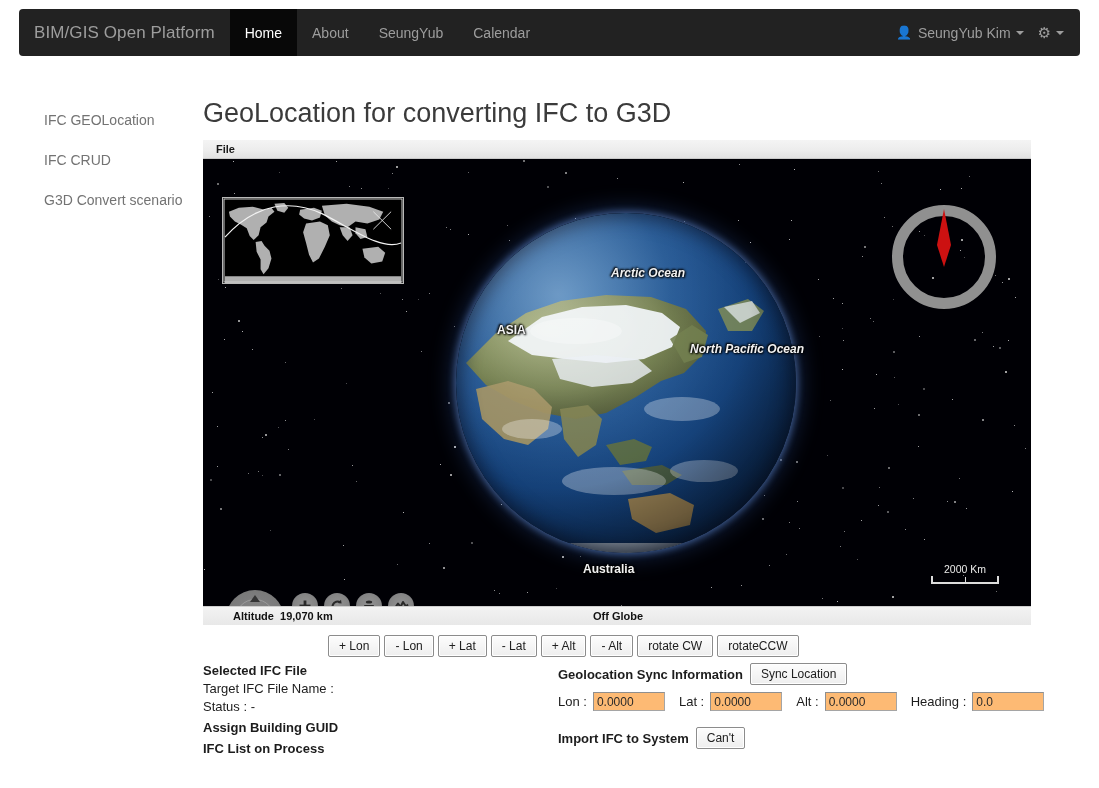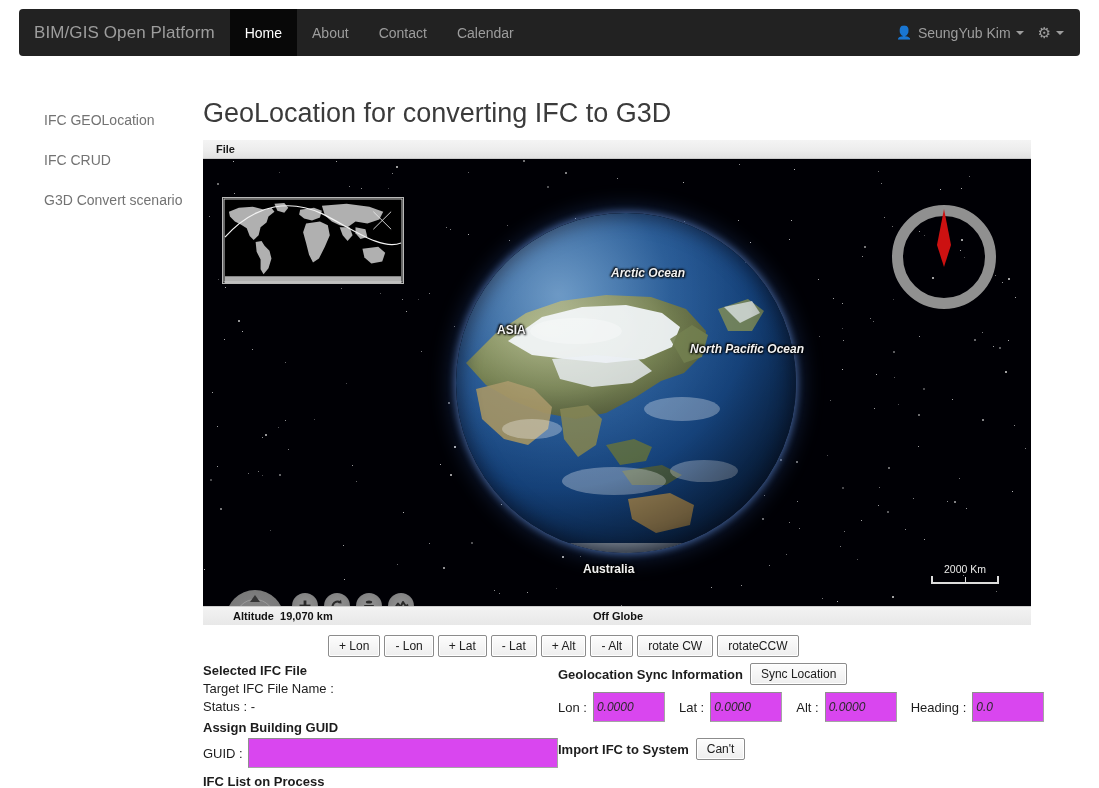--- a/index.html
+++ b/index.html
@@ -320,44 +320,43 @@
     position: absolute;
     left: 558px; top: 663px;
     width: 470px;
     font-size: 13px;
     color: #1c1c1c;
   }
   .hdr { font-weight: bold; margin-bottom: 3px; }
   .row { margin-bottom: 3px; display: flex; align-items: center; }
   .lbl { white-space: nowrap; }
   .tinput {
-    background: #d946ef;
+    background: #fdba74;
     border: 1px solid #a5a5a5;
     border-top-color: #8f8f8f;
     border-left-color: #8f8f8f;
     font-family: "Liberation Sans", sans-serif;
     font-size: 12px;
     color: #2a2a2a;
     padding: 1px 3px;
-    height: 30px;
-    font-style: italic;
+    height: 19px;
   }
   .inline-hdr { display: flex; align-items: center; gap: 7px; margin-bottom: 6px; }
   .coord-row { display: flex; align-items: center; gap: 6px; margin-top: 7px; }
   .coord-row .lbl { font-size: 13px; }
 </style>
 </head>
 <body>
 
 <div class="navbar">
   <div class="brand">BIM/GIS Open Platform</div>
   <div class="nav-items">
     <a class="nav-item active">Home</a>
     <a class="nav-item">About</a>
-    <a class="nav-item">Contact</a>
+    <a class="nav-item">SeungYub</a>
     <a class="nav-item">Calendar</a>
   </div>
   <div class="nav-right">
     <div class="nav-user">
       <span class="user-glyph">👤</span>
       <span>SeungYub Kim</span>
       <span class="caret"></span>
     </div>
     <div class="nav-gear">
       <span>⚙</span>
@@ -768,24 +767,20 @@
 
 <div class="form-left">
   <div class="hdr">Selected IFC File</div>
   <div class="row">
     <span class="lbl">Target IFC File Name :</span>
   </div>
   <div class="row">
     <span class="lbl">Status : -</span>
   </div>
   <div class="hdr" style="margin-top:6px;">Assign Building GUID</div>
-  <div class="row">
-    <span class="lbl" style="margin-right:5px;">GUID :</span>
-    <input class="tinput" style="width: 310px;" value="">
-  </div>
   <div class="hdr" style="margin-top:6px;">IFC List on Process</div>
 </div>
 
 <div class="form-right">
   <div class="inline-hdr">
     <span class="hdr" style="margin:0;">Geolocation Sync Information</span>
     <button class="applet-btn">Sync Location</button>
   </div>
   <div class="coord-row">
     <span class="lbl">Lon :</span>

